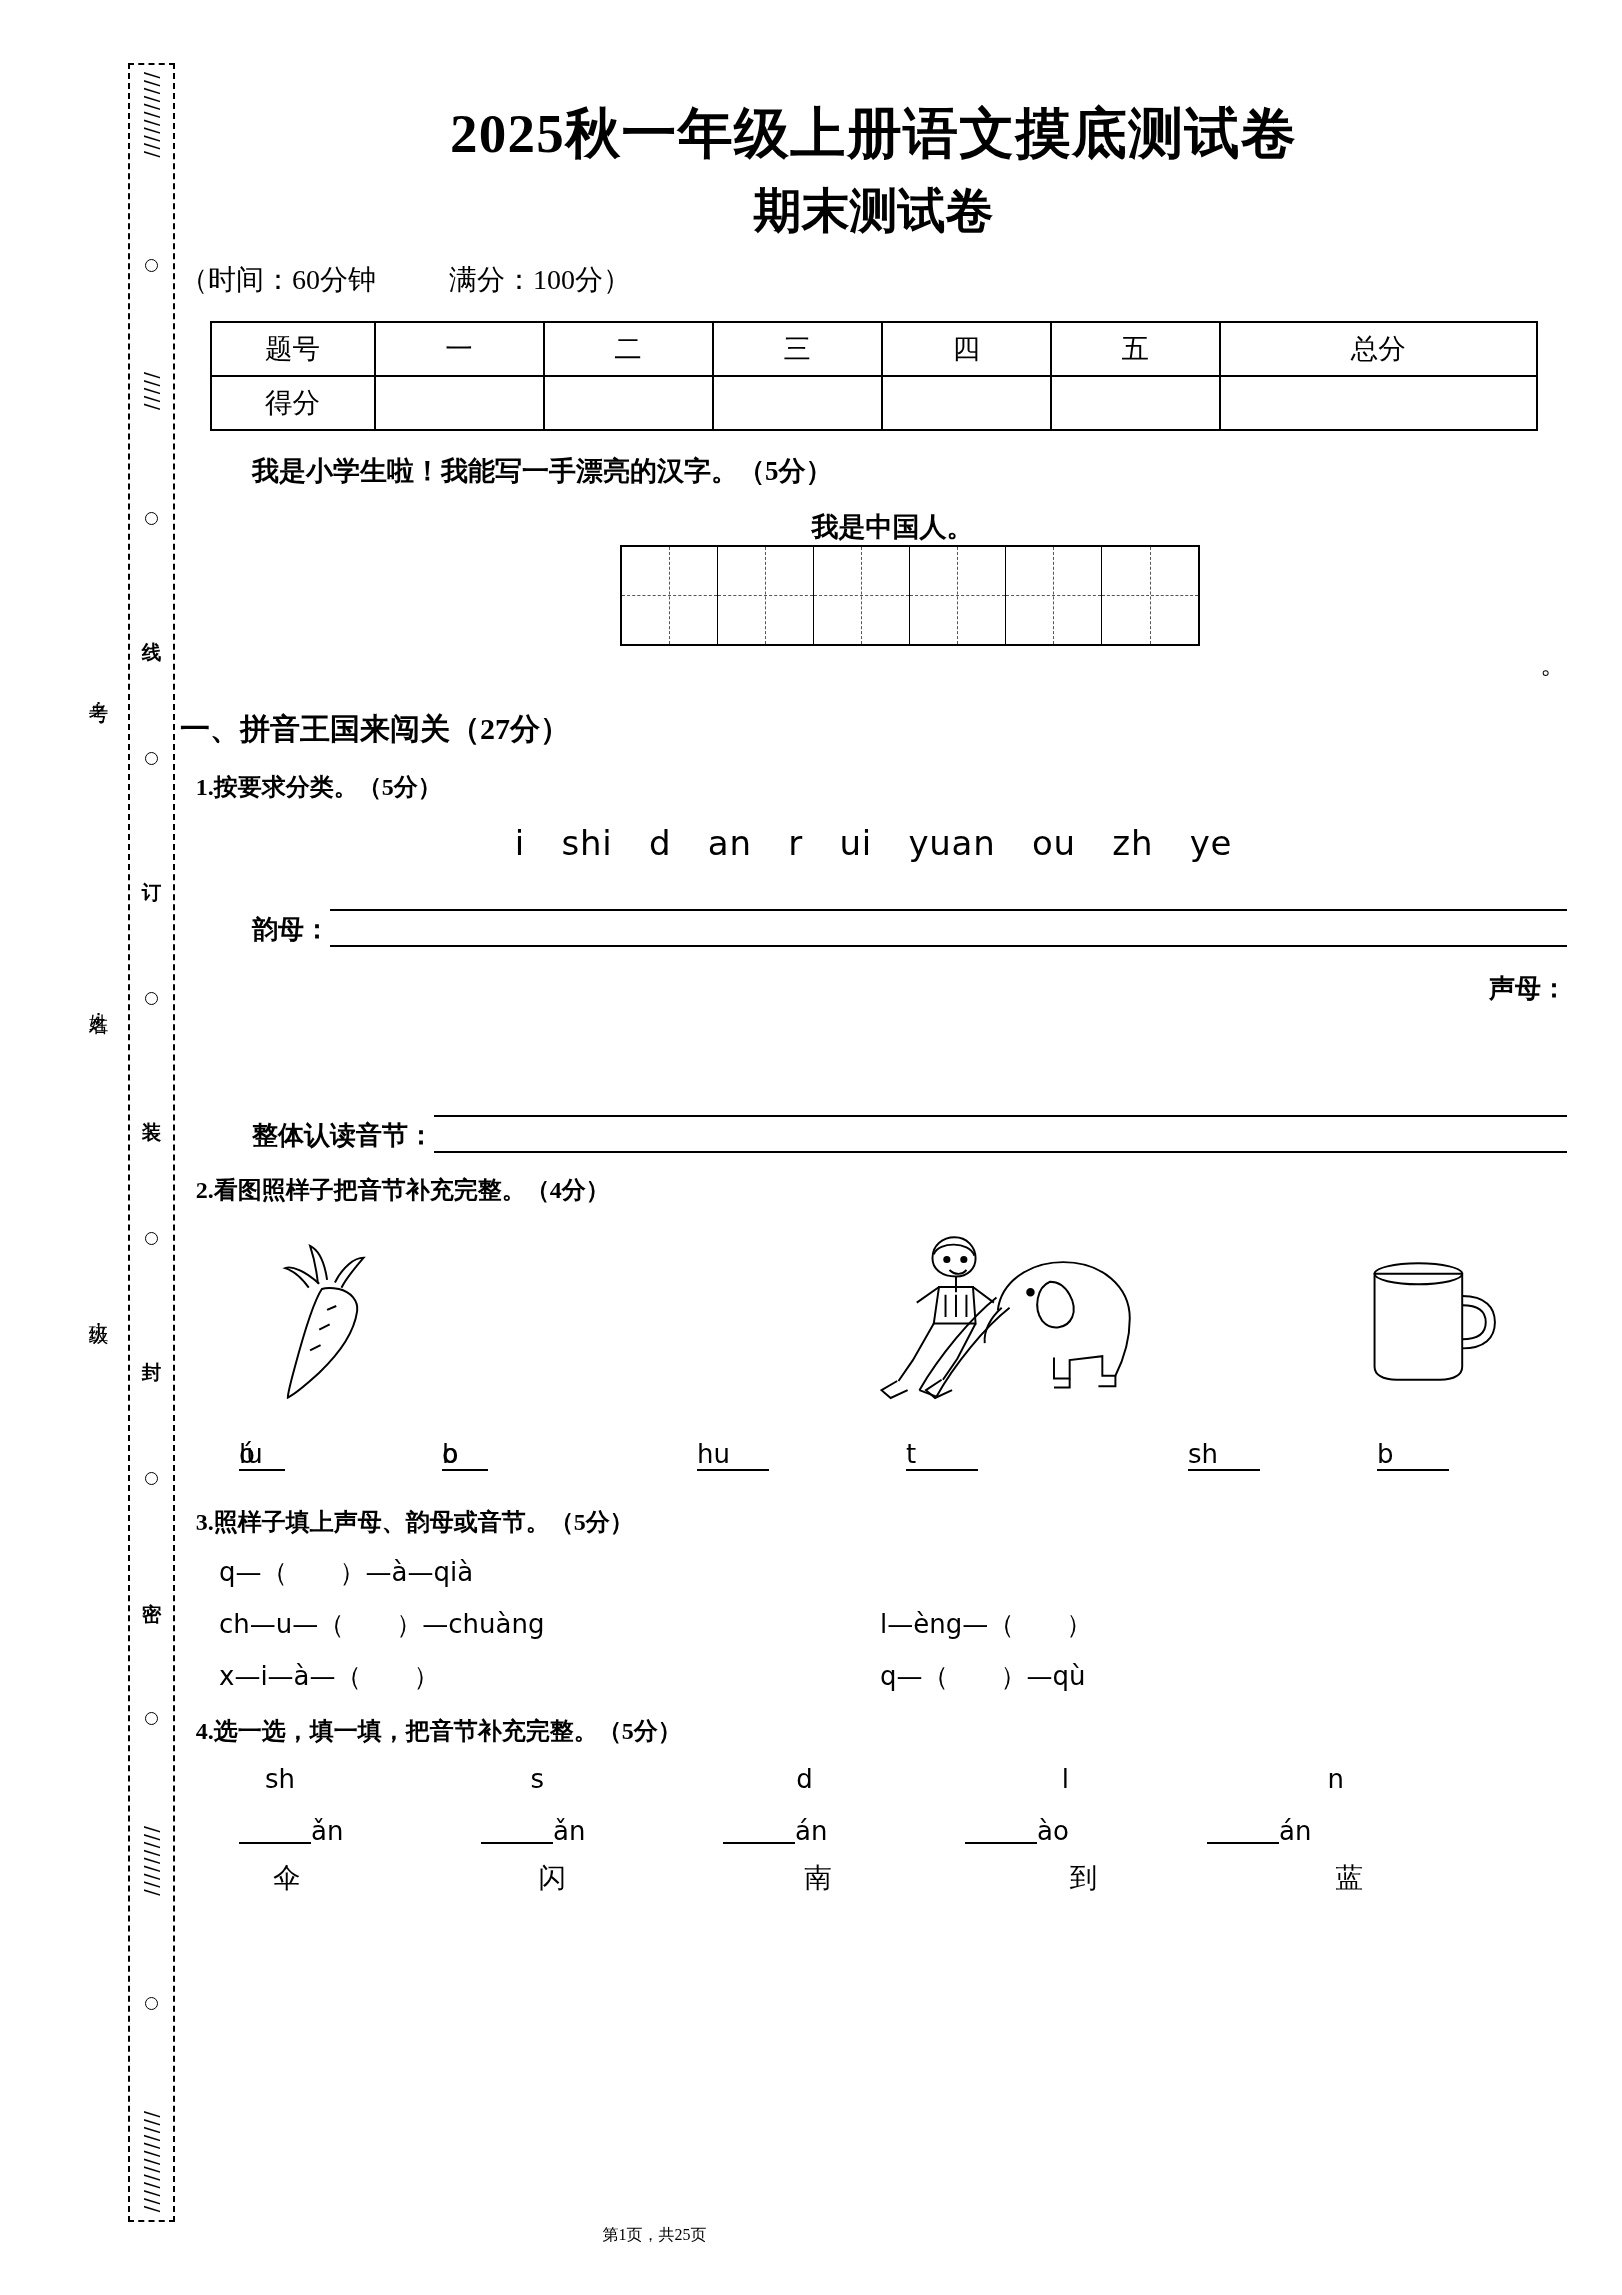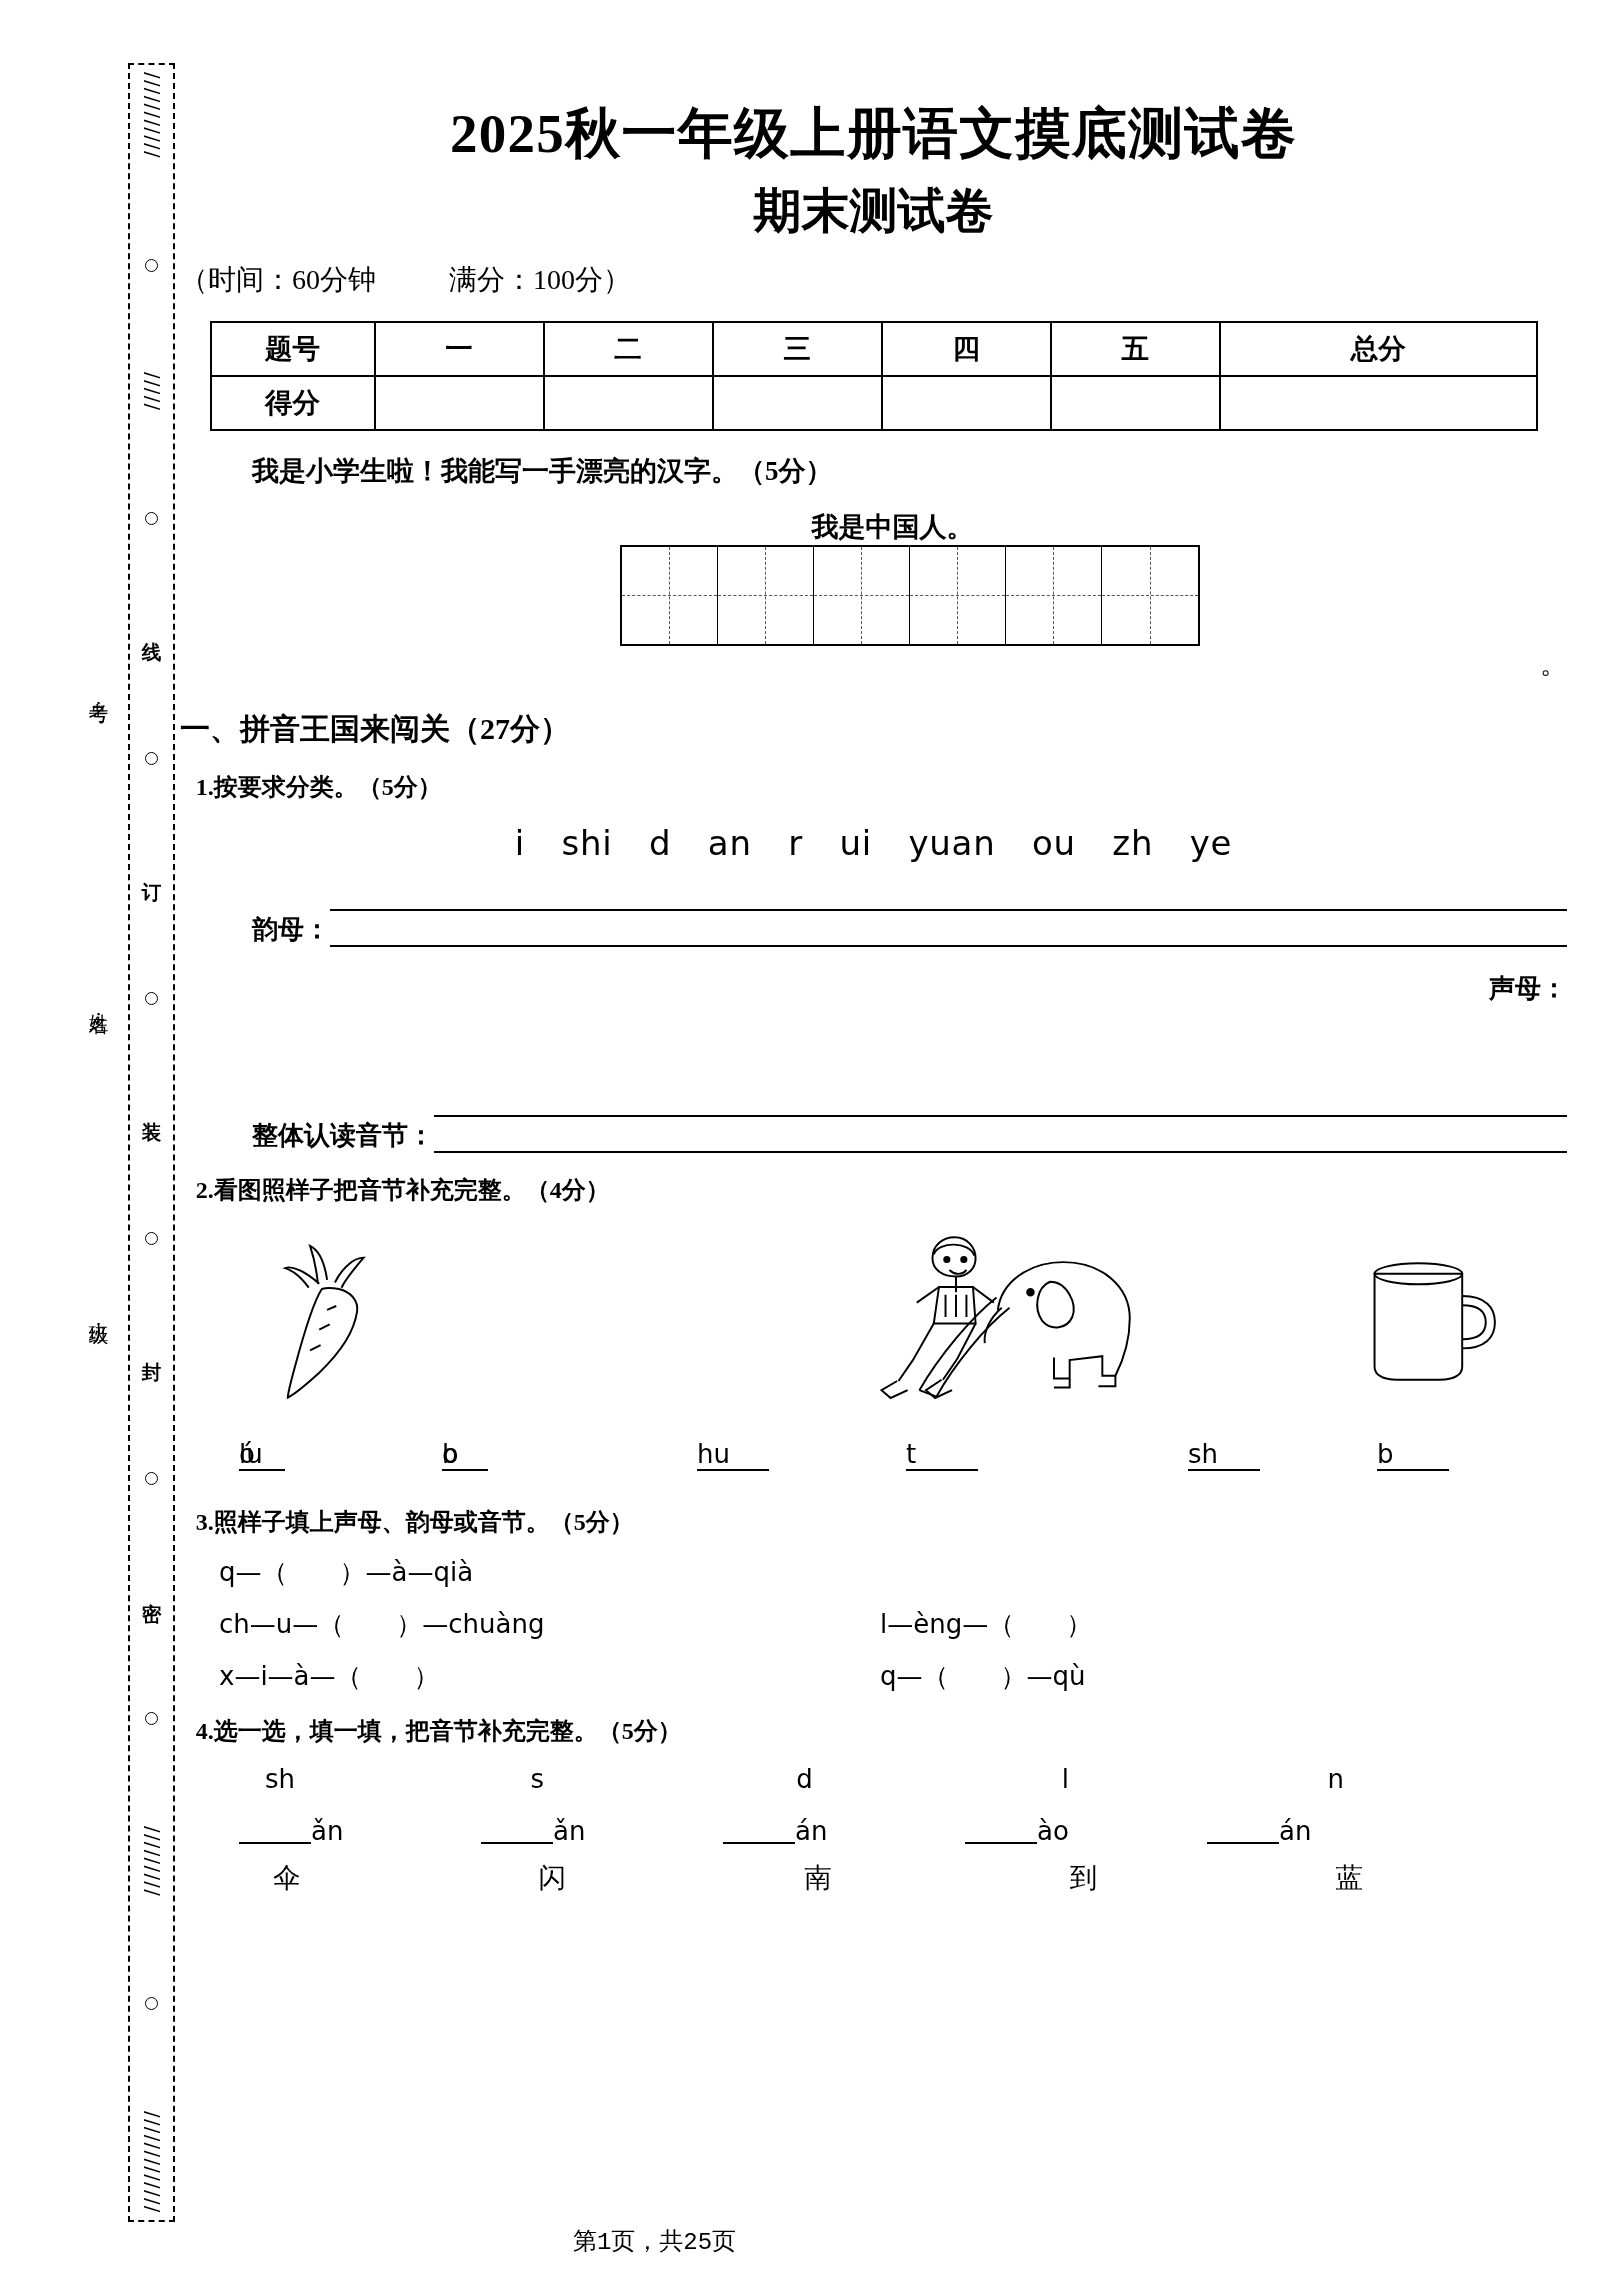--- a/index.html
+++ b/index.html
@@ -122,21 +122,21 @@
   table.score {
     margin: 22px auto 0 auto;
     border-collapse: collapse;
     width: 1328px;
   }
   table.score td {
     border: 2px solid #000;
     height: 50px;
     text-align: center;
     font-size: 27.5px;
-    font-weight: bold;
+    font-weight: normal;
     font-family: "Liberation Serif", serif;
   }
   table.score td.head { width: 160px; }
 
   .para {
     font-size: 27px;
     margin-top: 22px;
     font-family: "Liberation Serif", serif;
     font-weight: bold;
   }
@@ -293,22 +293,22 @@
     padding-left: 59px;
   }
   .hanzi-row .col { width: 242px; padding-left: 34px; }
 
   .footer {
     position: absolute;
     left: 0;
     top: 2225px;
     width: 1309px;
     text-align: center;
-    font-size: 24px;
-    font-family: Liberation Mono, monospace;
+    font-size: 16px;
+    font-family: Liberation Serif, serif;
   }
 </style>
 </head>
 <body>
 
 <div class="page">
 
   <div class="seal-strip">
     <div class="seal-inner">
       <div class="hatch">///////////</div>

